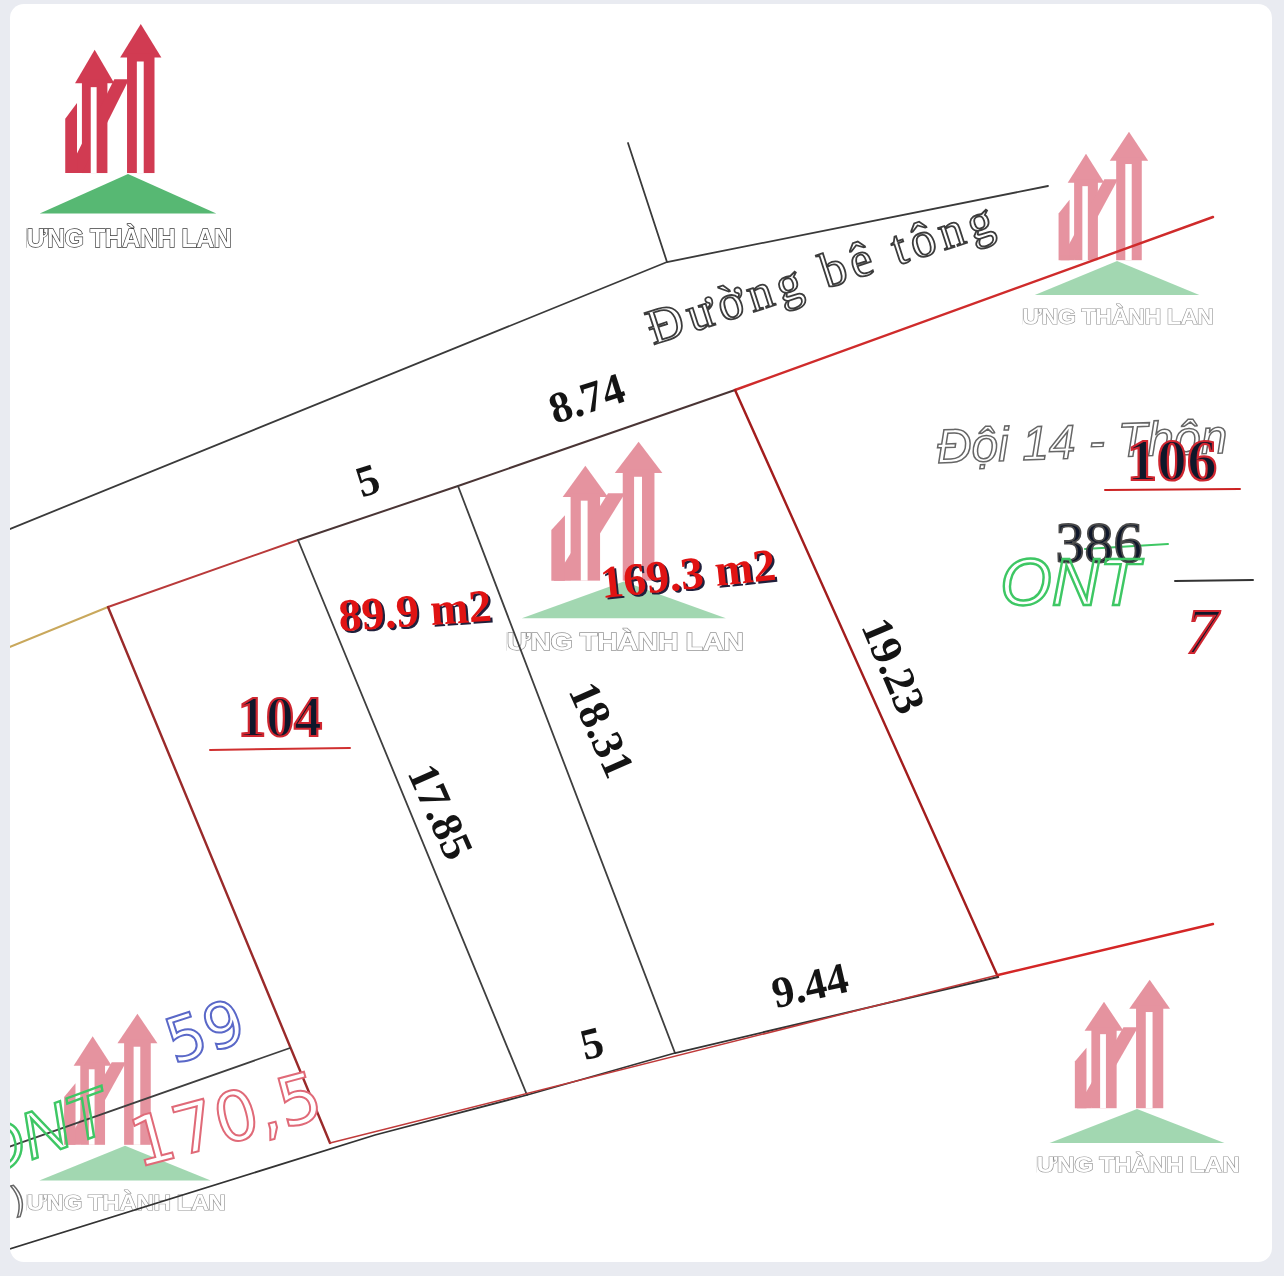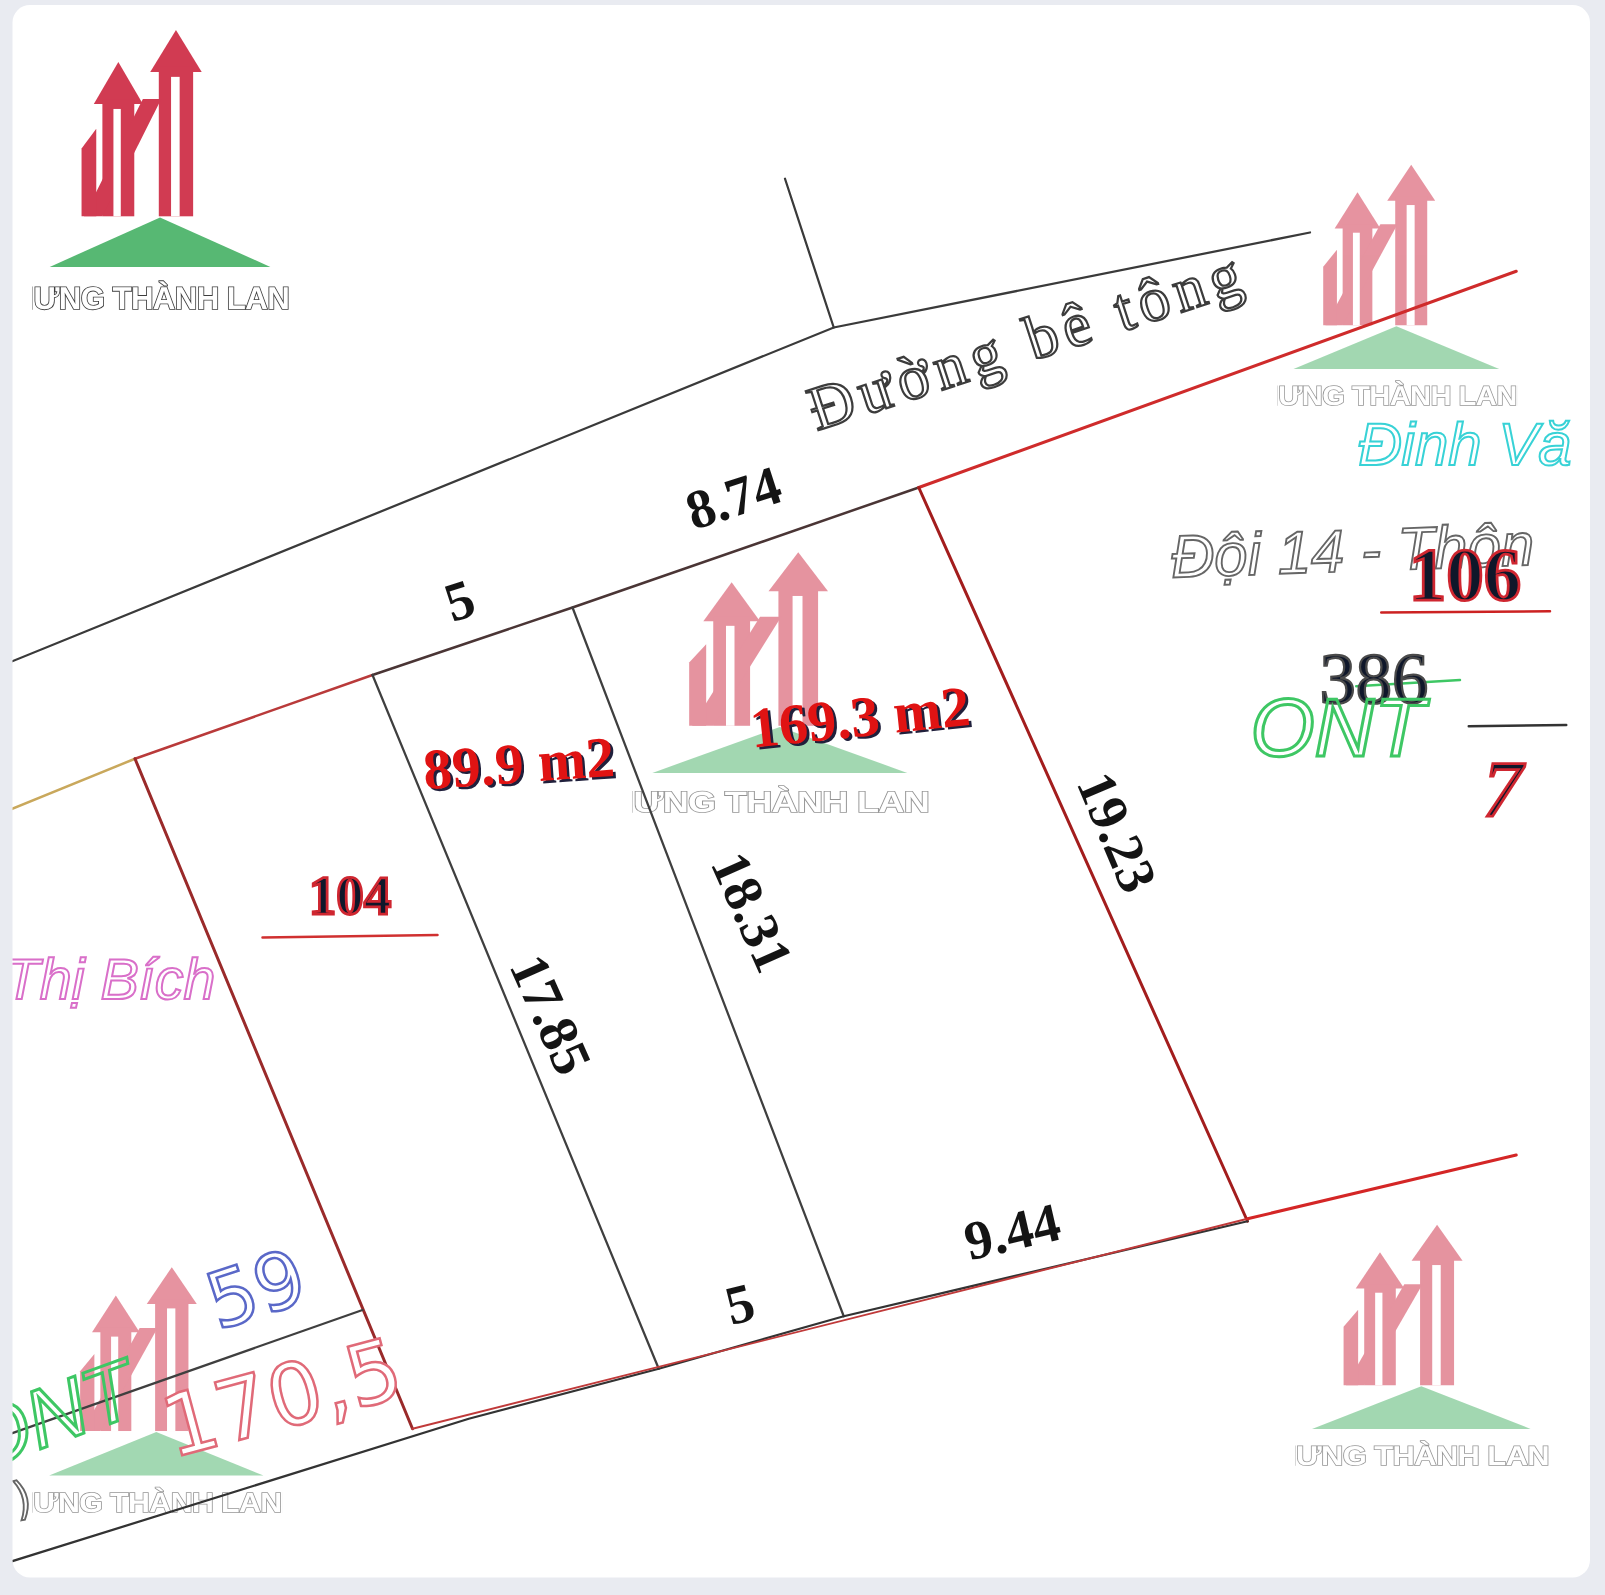--- a/index.html
+++ b/index.html
@@ -167,24 +167,22 @@
     <div class="lbl dim" style="left:587px;top:399px;transform:translate(-50%,-50%) rotate(-18deg);">8.74</div>
     <div class="lbl dim" style="left:440px;top:812px;transform:translate(-50%,-50%) rotate(66deg);">17.85</div>
     <div class="lbl dim" style="left:601px;top:730px;transform:translate(-50%,-50%) rotate(66deg);">18.31</div>
     <div class="lbl dim" style="left:893px;top:666px;transform:translate(-50%,-50%) rotate(67deg);">19.23</div>
     <div class="lbl dim" style="left:592px;top:1044px;transform:translate(-50%,-50%) rotate(-14deg);">5</div>
     <div class="lbl dim" style="left:810px;top:986px;transform:translate(-50%,-50%) rotate(-13deg);">9.44</div>
 
     <div class="lbl area" style="left:415px;top:611px;transform:translate(-50%,-50%) rotate(-4deg);">89.9 m2</div>
     <div class="lbl area" style="left:688px;top:574px;transform:translate(-50%,-50%) rotate(-6deg);">169.3 m2</div>
 
-    <div class="lbl o-serif st-red" style="left:280px;top:717px;font-size:44px;">104</div>
-    <div class="lbl o-ital st-pink" style="left:88px;top:783px;font-size:46px;">Thị Bích</div>
+    <div class="lbl o-serif st-red" style="left:280px;top:717px;font-size:56px;">104</div>
 
-    <div class="lbl o-ital st-cyan" style="left:1172px;top:357px;font-size:48px;">Đinh Vă</div>
     <div class="lbl o-ital st-gray-thin" style="left:1082px;top:442px;font-size:48px;transform:translate(-50%,-50%) rotate(-2deg);">Đội 14 - Thôn</div>
     <div class="lbl o-serif st-red" style="left:1172px;top:460px;font-size:60px;">106</div>
     <div class="lbl o-serif st-gray" style="left:1099px;top:543px;font-size:58px;font-weight:normal;">386</div>
     <div class="lbl o-serif st-red" style="left:1202px;top:632px;font-size:64px;font-style:italic;font-weight:normal;">7</div>
     <div class="lbl o-ital st-green" style="left:1070px;top:582px;font-size:66px;">ONT</div>
 
     <div class="lbl o-sans st-blue" style="left:205px;top:1032px;font-size:62px;transform:translate(-50%,-50%) rotate(-18deg);">59</div>
     <div class="lbl o-sans st-rose" style="left:226px;top:1120px;font-size:68px;transform:translate(-50%,-50%) rotate(-15deg);">170,5</div>
     <div class="lbl o-ital st-green" style="left:40px;top:1132px;font-size:66px;transform:translate(-50%,-50%) rotate(-20deg);">ONT</div>
 

